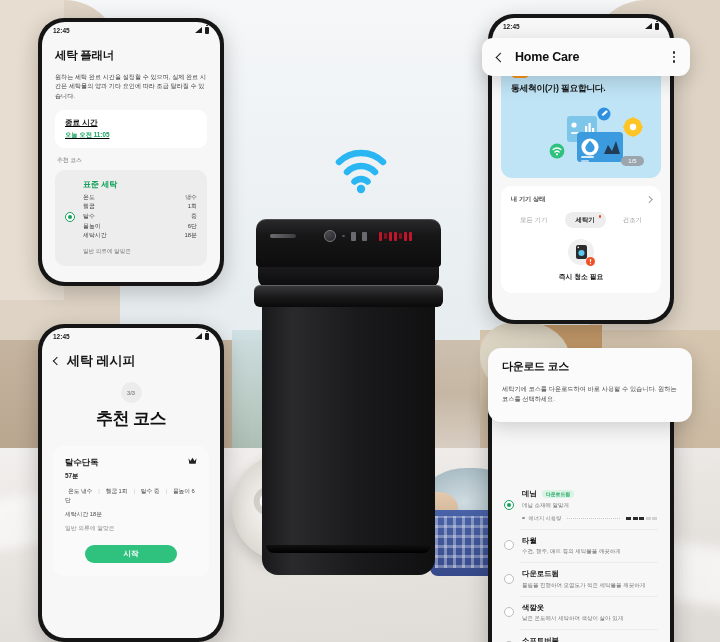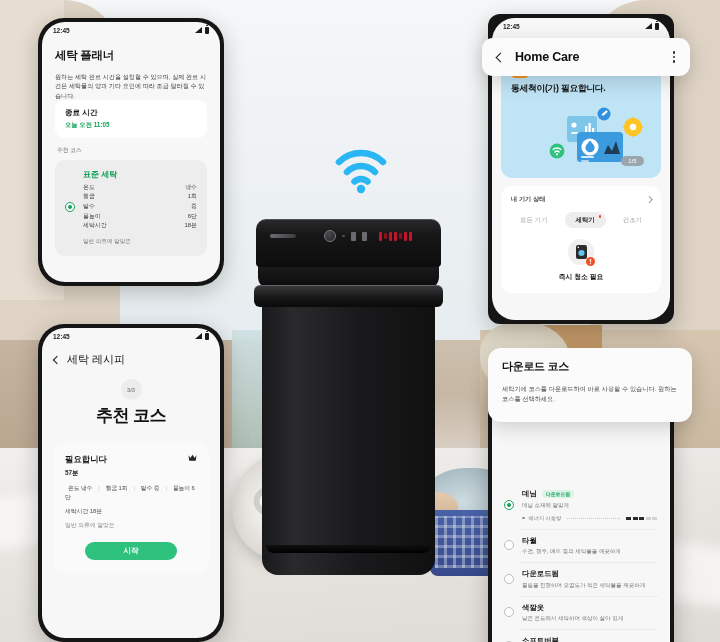--- a/index.html
+++ b/index.html
@@ -171,38 +171,38 @@
   }
   .screen {
     width:100%; height:100%;
     background:#f7f7f7;
     border-radius:23px;
     overflow:hidden;
     position:relative;
   }
   #phone1 { left:38px; top:18px; width:186px; height:268px; }
   #phone2 { left:38px; top:324px; width:186px; height:318px; }
-  #phone3 { left:488px; top:14px; width:186px; height:310px;border-radius:12px; }
+  #phone3 { left:488px; top:14px; width:186px; height:310px; }
   #phone4 { left:488px; top:326px; width:186px; height:316px;margin-top:48px; }
 
   .statusbar {
     height:16px; display:flex; align-items:center; justify-content:space-between;
     padding:0 11px; font-size:6.5px; color:#1c1c1c; font-weight:700;
   }
   .sb-right { display:flex; align-items:center; gap:2.5px; }
   .sig { width:7px;height:6px; }
   .batt { width:4.5px;height:7px; background:#1c1c1c; border-radius:1px; position:relative;}
   .batt::after{content:"";position:absolute;left:1.2px;top:-1.4px;width:2px;height:1.2px;background:#1c1c1c;border-radius:1px;}
 
   
   .p1 { padding:0 13px; }
   .p1-title { font-size:11.5px; font-weight:700; color:#161616; margin-top:10px; letter-spacing:-.3px;}
   .p1-desc { font-size:6.1px; line-height:1.55; color:#3d3d3d; margin-top:9px; }
   .card-white {
-    background:#fff; border-radius:9px; padding:8px 10px;
+    background:#fff; border-radius:9px; margin-top:10px; padding:8px 10px;text-decoration:underline;
   }
   .p1-endlabel { font-size:7.6px; font-weight:700; color:#161616; }
   .p1-endtime { font-size:6.3px; color:#18a15c; font-weight:700; margin-top:2.5px;}
   .p1-sec { font-size:5.8px; color:#6d6d6d; margin:8px 0 5px 2px; }
   .card-grey {
     background:#ededed; border-radius:10px; padding:9px 10px 10px 10px;
     display:flex; gap:8px;
   }
   .radio {
     width:10px;height:10px;border-radius:50%;border:1.5px solid #17a15c;
@@ -211,21 +211,21 @@
   }
   .radio.on::after{content:"";position:absolute;left:2px;top:2px;width:4px;height:4px;border-radius:50%;background:#17a15c;}
   .radio.off{ border-color:#bdbdbd; }
   .p1-course { font-size:8px; font-weight:700; color:#17a15c; margin-bottom:3px; }
   .spec-row { display:flex; justify-content:space-between; font-size:5.9px; color:#3b3b3b; line-height:1.62;}
   .p1-note { font-size:5.6px; color:#7b7b7b; margin-top:7px; }
 
   
   .p2-hdr { display:flex; align-items:center; gap:7px; padding:8px 12px 0 12px; }
   .back-chev { width:6px;height:6px; border-left:1.5px solid #1a1a1a; border-bottom:1.5px solid #1a1a1a; transform:rotate(45deg); }
-  .p2-hdr-t { font-size:11px; font-weight:400; color:#161616; }
+  .p2-hdr-t { font-size:13px; font-weight:700; color:#161616; }
   .p2-count {
     margin:12px auto 0 auto; width:21px;height:21px;border-radius:50%;
     background:#ececec; display:flex;align-items:center;justify-content:center;
     font-size:5.8px; color:#8a8a8a; font-weight:700;
   }
   .p2-big { text-align:center; font-size:17px; font-weight:700; color:#121212; margin-top:4px; letter-spacing:-.5px;}
   .p2-card { background:#fafafa; border-radius:11px; margin:16px 11px 0 11px; padding:11px 12px 13px 12px; }
   .p2-row1 { display:flex; justify-content:space-between; align-items:flex-start; }
   .p2-name { font-size:8.4px; font-weight:700; color:#171717; }
   .p2-time { font-size:6.4px; font-weight:700; color:#2a2a2a; margin-top:4px; }
@@ -436,21 +436,21 @@
       <div class="p2-hdr">
         <span class="back-chev"></span>
         <span class="p2-hdr-t">세탁 레시피</span>
       </div>
 
       <div class="p2-count">3/3</div>
       <div class="p2-big">추천 코스</div>
 
       <div class="p2-card">
         <div class="p2-row1">
-          <span class="p2-name">필요합니다</span>
+          <span class="p2-name">탈수단독</span>
           <svg width="9" height="8" viewBox="0 0 9 8">
             <path d="M0.5 1.2 L2.4 4.1 L4.5 0.8 L6.6 4.1 L8.5 1.2 L7.7 6.8 L1.3 6.8 Z" fill="#222"></path>
           </svg>
         </div>
         <div class="p2-time">57분</div>
         <div class="p2-specs">
           <span style="color:#4a4a4a">온도 냉수</span><span>|</span><span style="color:#4a4a4a">헹굼 1회</span><span>|</span><span style="color:#4a4a4a">탈수 중</span><span>|</span><span style="color:#4a4a4a">물높이 6단</span>
         </div>
         <div class="p2-sub">세탁시간 18분</div>
         <div class="p2-note">일반 의류에 알맞은</div>

